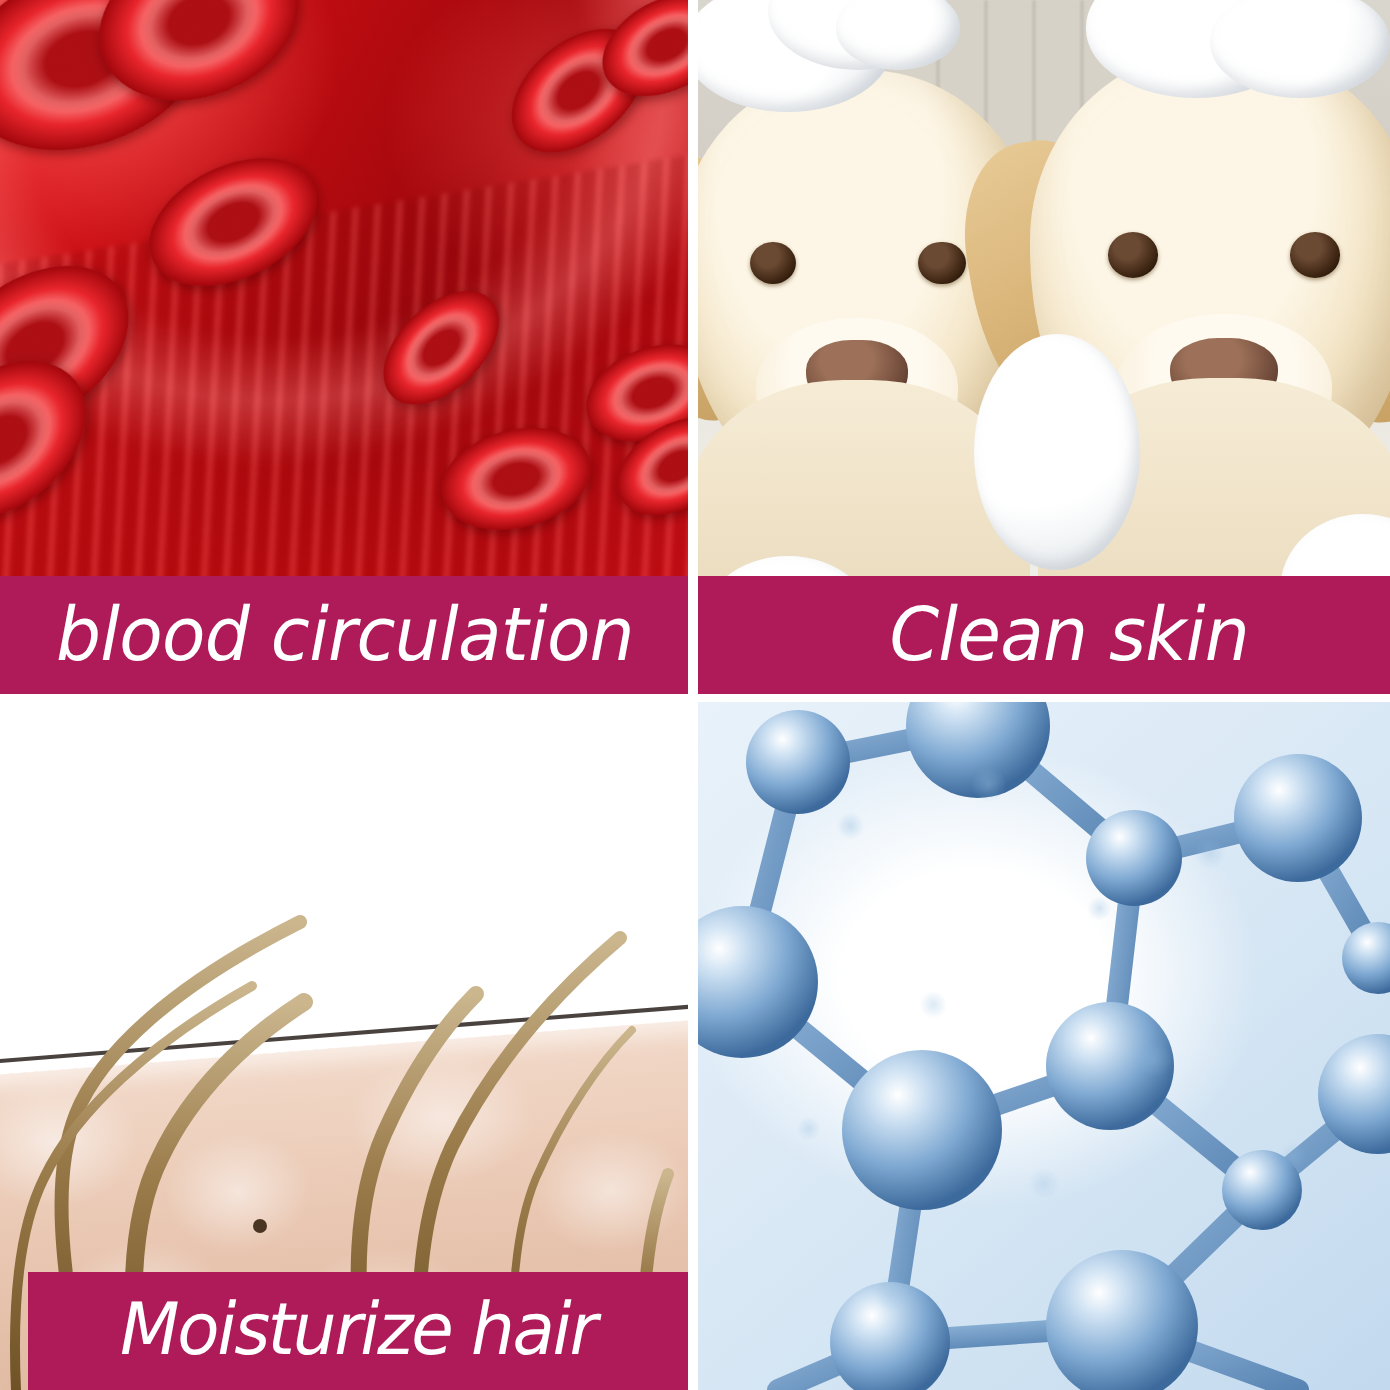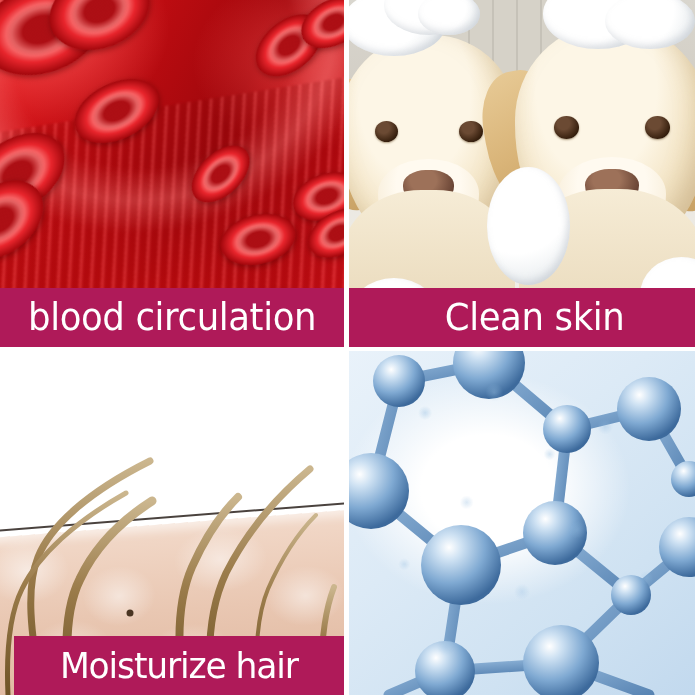--- a/index.html
+++ b/index.html
@@ -24,20 +24,21 @@
     position: absolute;
     inset: 0;
     display: grid;
     grid-template-columns: 344px 5px 346px;
     grid-template-rows: 347px 4px 344px;
   }
 
   .cell {
     position: relative;
     overflow: hidden;
+    font-style: italic;
   }
   .gap-v, .gap-h { background: #ffffff; }
 
   
   .band {
     position: absolute;
     left: 0;
     right: 0;
     bottom: 0;
     height: 59px;

